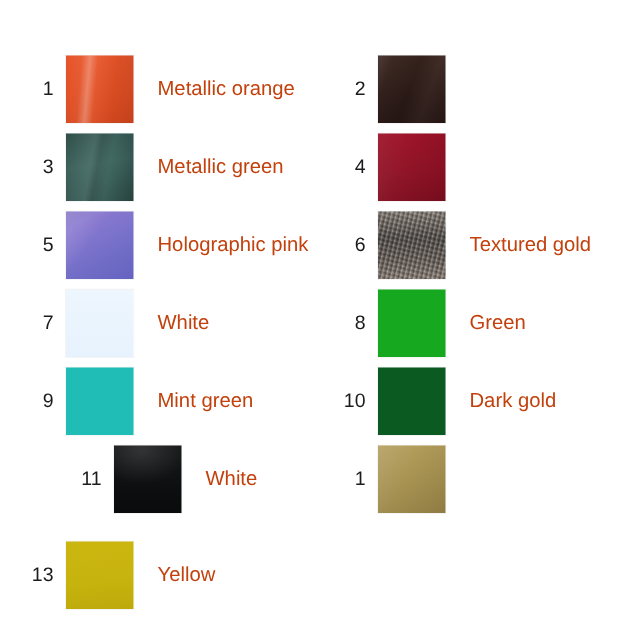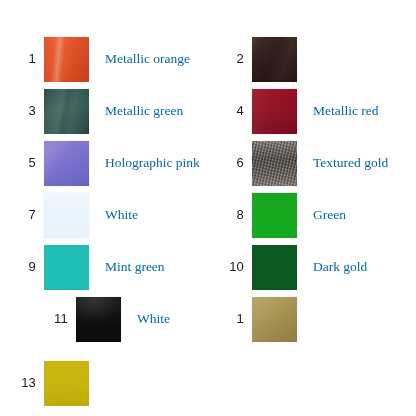--- a/index.html
+++ b/index.html
@@ -39,24 +39,23 @@
   .swatch {
     width: 45px;
     height: 45px;
     flex: 0 0 45px;
     background: #cccccc;
     box-shadow: 0 0 0 0.5px rgba(0,0,0,0.06);
   }
   .row-label {
     padding-left: 16px;
     font-size: 13.5px;
-    color: #0369a1;
+    color: #c2410c;
     white-space: nowrap;
     line-height: 46px;
-    font-family: Liberation Serif, serif;
   }
 
   
   .sw-metallic-orange {
     background:
       linear-gradient(95deg,
         rgba(255,255,255,0.00) 0%,
         rgba(255,255,255,0.06) 22%,
         rgba(255,255,255,0.30) 33%,
         rgba(255,255,255,0.05) 44%,
@@ -149,21 +148,20 @@
       <div class="swatch sw-metallic-brown" title="Metallic brown"></div>
     </div>
     <div class="swatch-row col-left" style="top: 88px;">
       <div class="row-index">3</div>
       <div class="swatch sw-metallic-green" title="Metallic green"></div>
       <div class="row-label">Metallic green</div>
     </div>
     <div class="swatch-row col-right" style="top: 88px;">
       <div class="row-index">4</div>
       <div class="swatch sw-metallic-red" title="Metallic red"></div>
-      <div class="row-label">Metallic red</div>
     </div>
     <div class="swatch-row col-left" style="top: 140px;">
       <div class="row-index">5</div>
       <div class="swatch sw-holographic-pink" title="Holographic pink"></div>
       <div class="row-label">Holographic pink</div>
     </div>
     <div class="swatch-row col-right" style="top: 140px;">
       <div class="row-index">6</div>
       <div class="swatch sw-textured-gold" title="Textured gold"></div>
       <div class="row-label">Textured gold</div>
@@ -193,14 +191,15 @@
       <div class="swatch sw-black" title="Black"></div>
       <div class="row-label">White</div>
     </div>
     <div class="swatch-row col-right" style="top: 296px;">
       <div class="row-index">1</div>
       <div class="swatch sw-oldgold" title="Old gold"></div>
     </div>
     <div class="swatch-row col-left" style="top: 360px;">
       <div class="row-index">13</div>
       <div class="swatch sw-yellow" title="Yellow"></div>
+      <div class="row-label">Yellow</div>
     </div>
   </div>
 
 </body></html>

